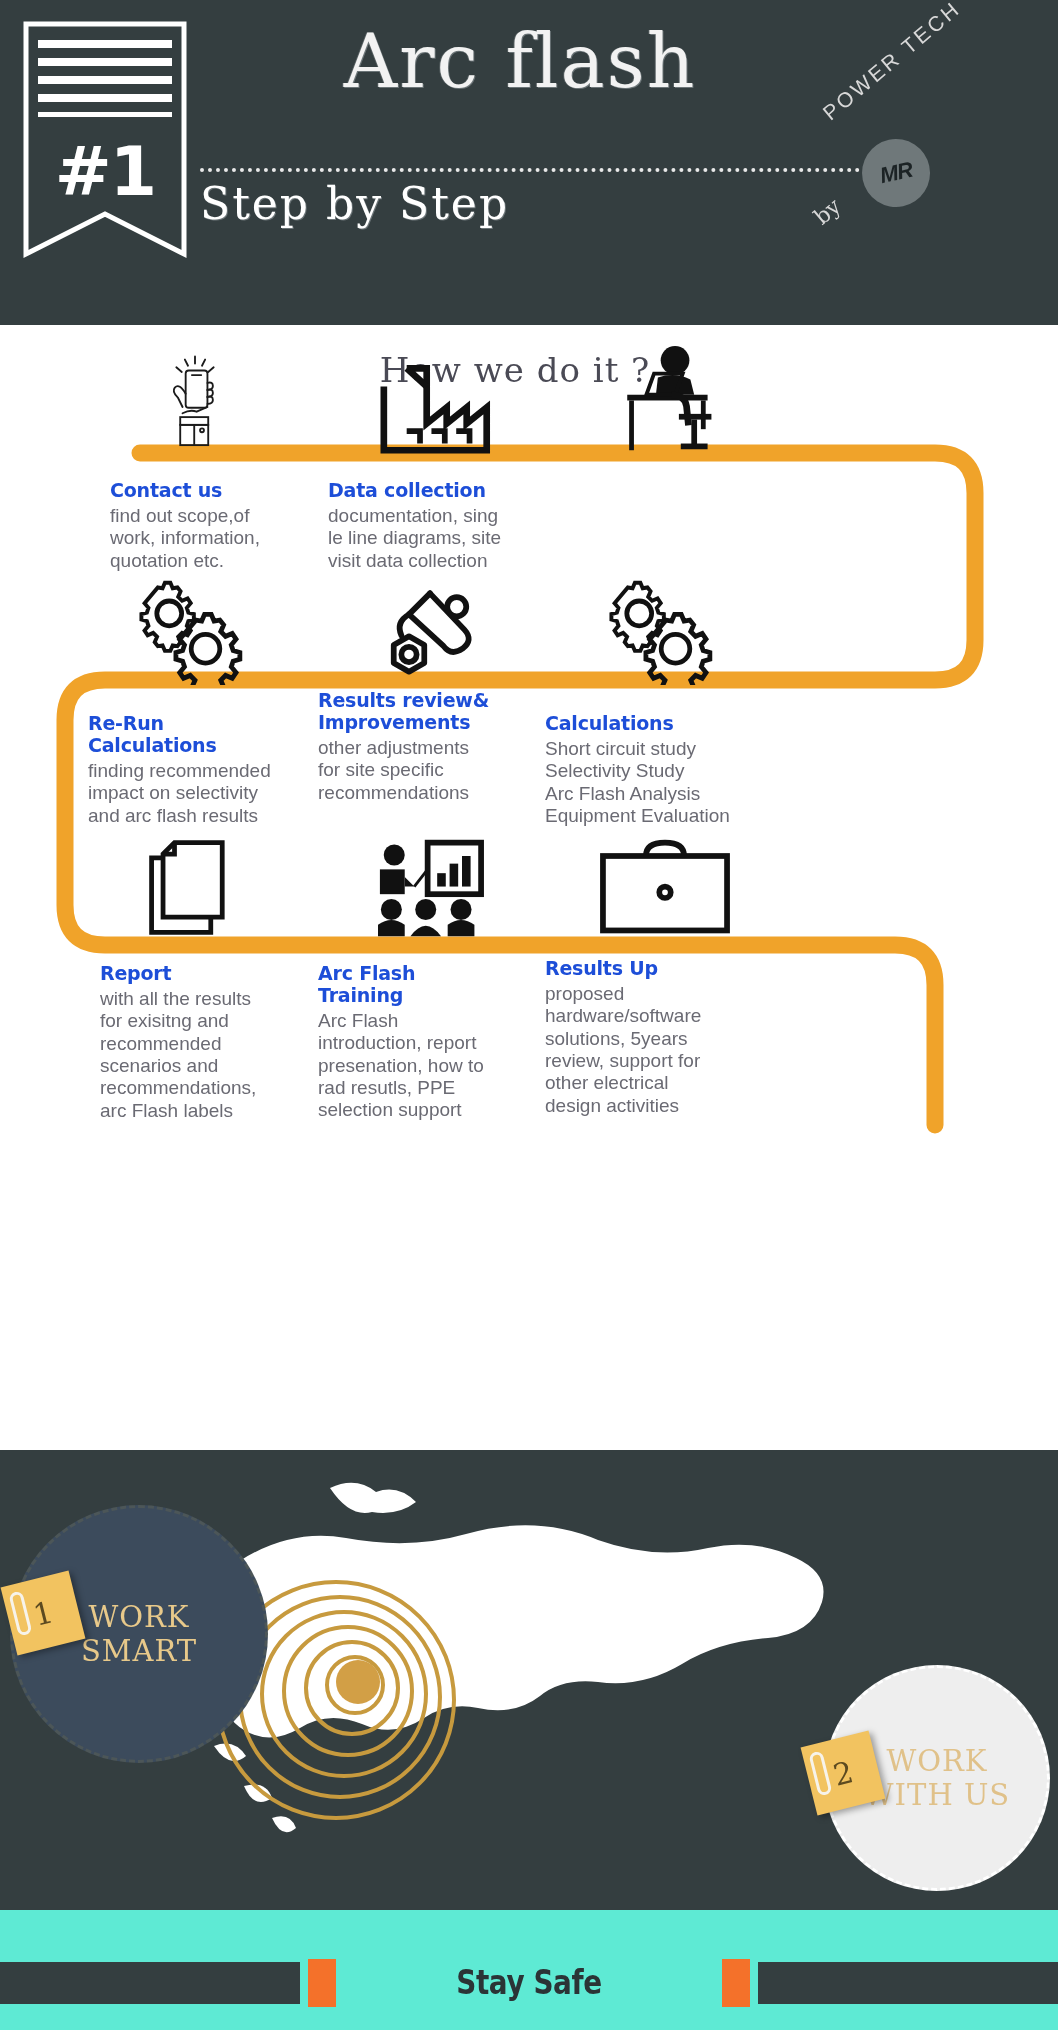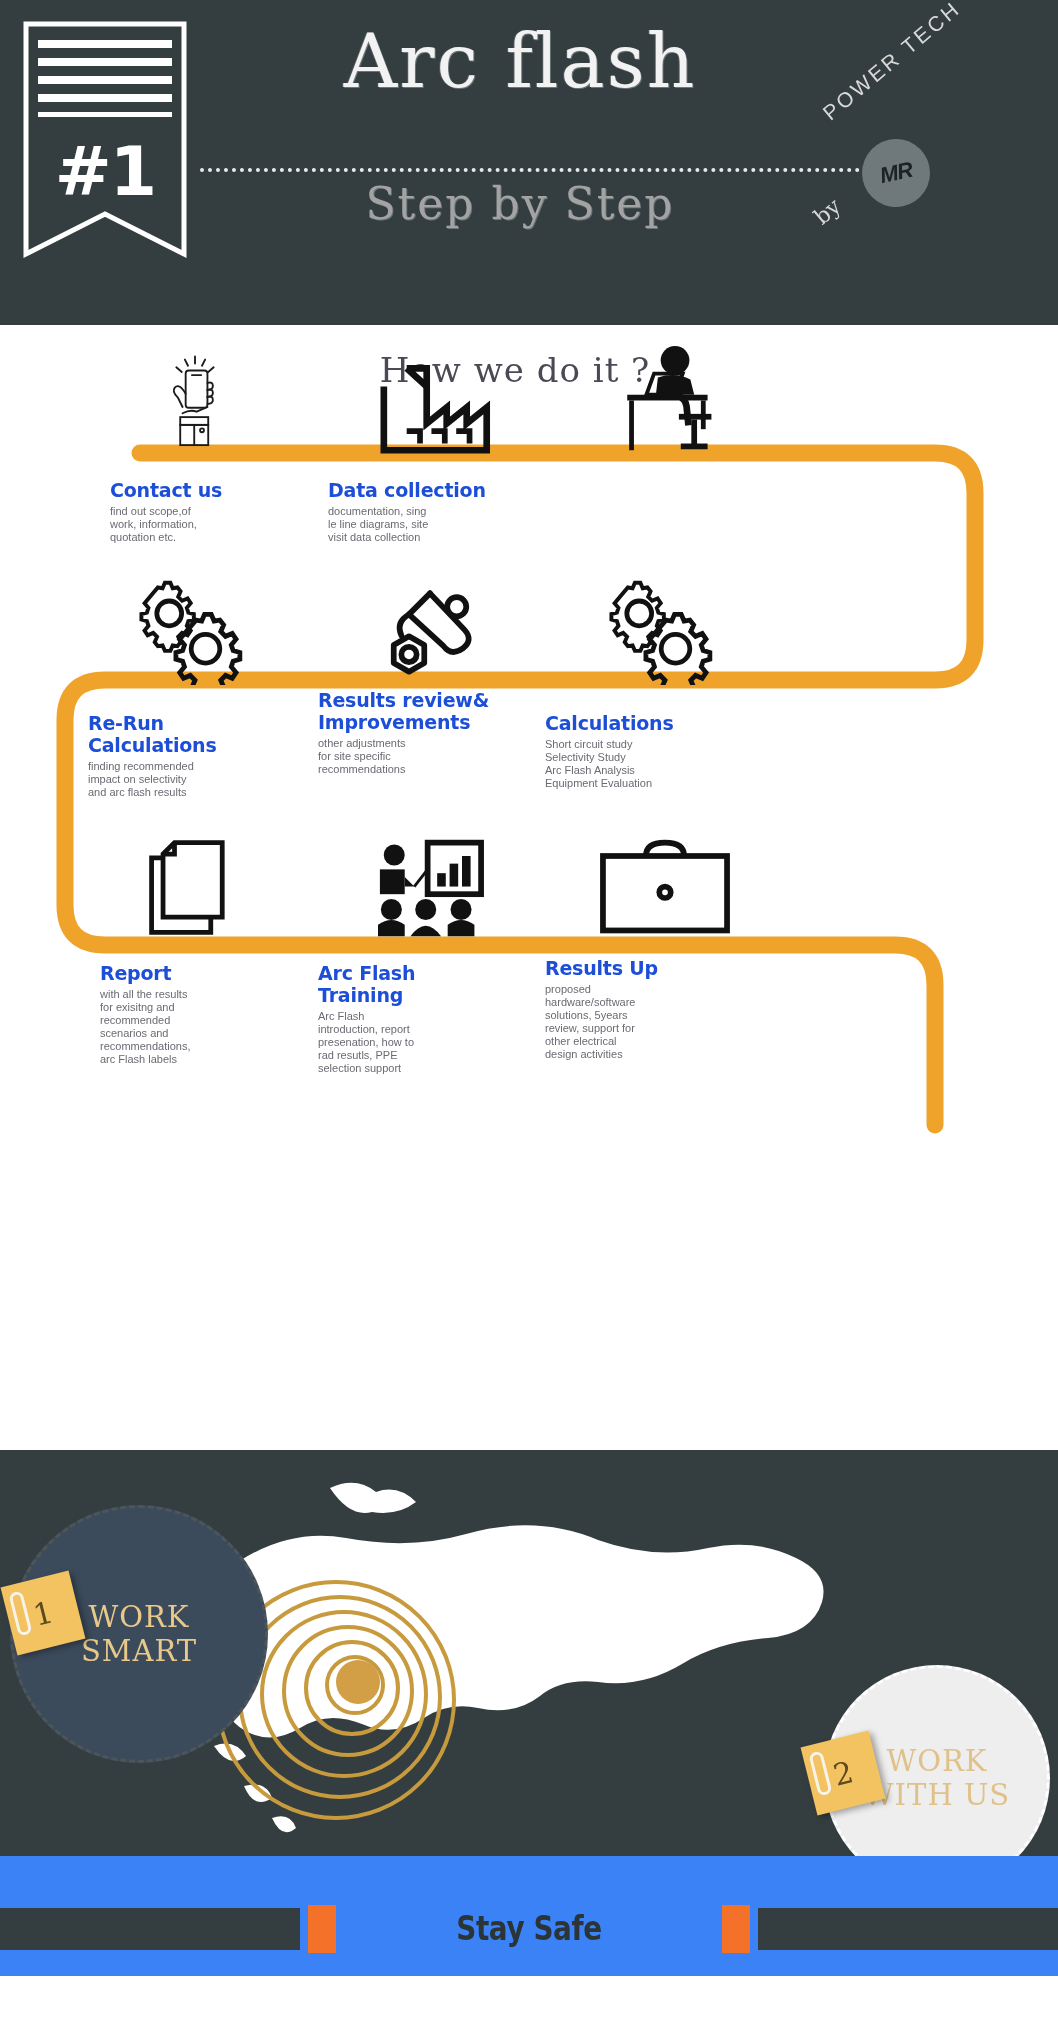--- a/index.html
+++ b/index.html
@@ -56,22 +56,22 @@
   #title-divider {
     position: absolute;
     left: 200px; top: 168px;
     width: 660px;
     border-top: 4px dotted #e8e8e8;
   }
   #title-sub {
     position: absolute;
     left: 200px; top: 178px;
     width: 640px;
-    text-align: center;
-    color: #a3a3a3;
+    text-align: left;
+    color: #ffffff;
     font-family: "DejaVu Serif", serif;
     font-size: 44px;
     letter-spacing: 2px;
     text-shadow: 1px 1px 0 #6b7477;
   }
   #brand {
     position: absolute;
     right: 4px; top: 14px;
     width: 250px; height: 250px;
   }
@@ -149,21 +149,21 @@
     color: #1d4ed8;
     font-size: 19px;
     font-weight: bold;
     line-height: 1.15;
     letter-spacing: -0.2px;
     margin-bottom: 3px;
     font-family: "DejaVu Sans", sans-serif;
   }
   .txt-body {
     color: #6a6a73;
-    font-size: 11px;
+    font-size: 19px;
     line-height: 1.18;
     white-space: pre-line;
     font-family: "Liberation Sans", sans-serif;
   }
 
   
   #map-sec {
     position: absolute;
     left: 0; top: 1450px;
     width: 1058px; height: 460px;
@@ -215,23 +215,23 @@
     position: absolute;
     left: 6px; top: 8px;
     width: 14px; height: 44px;
     border: 3px solid #f7f3ea;
     border-radius: 8px;
   }
 
   
   #footer {
     position: absolute;
-    left: 0; top: 1856px;
+    left: 0; top: 1910px;
     width: 1058px; height: 120px;
-    background: #3b82f6;
+    background: #5eead4;
   }
   .bar-dark {
     position: absolute;
     top: 52px; height: 42px;
     background: #343e40;
   }
   .bar-orange {
     position: absolute;
     top: 49px; width: 28px; height: 48px;
     background: #f4712a;

